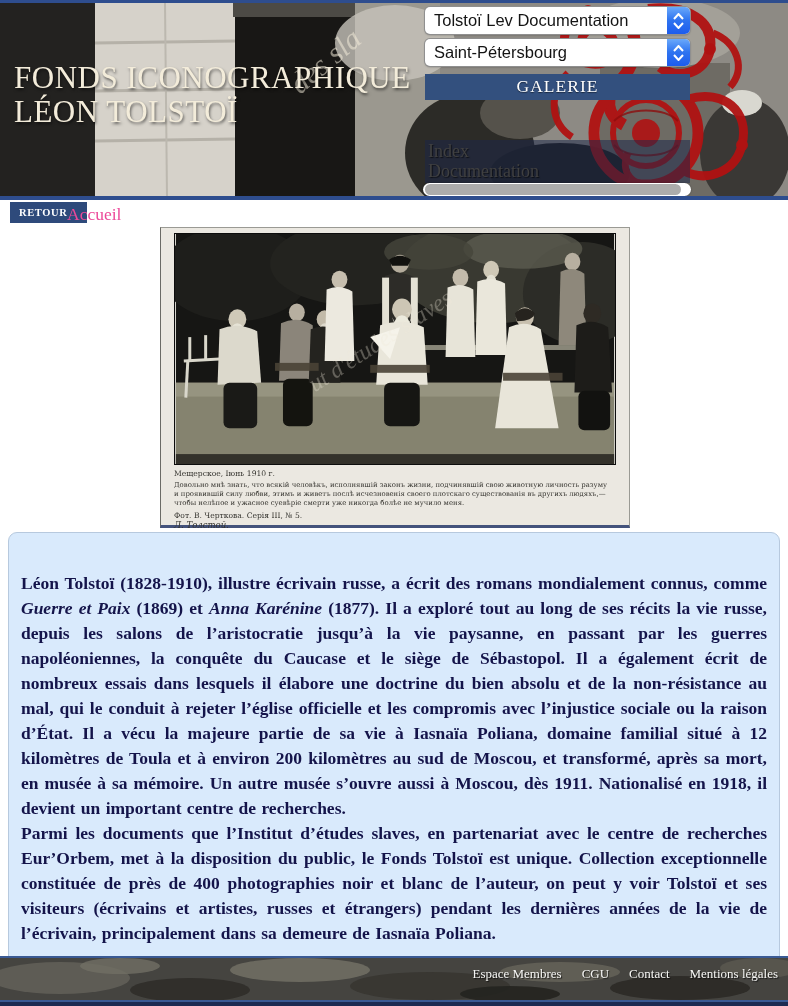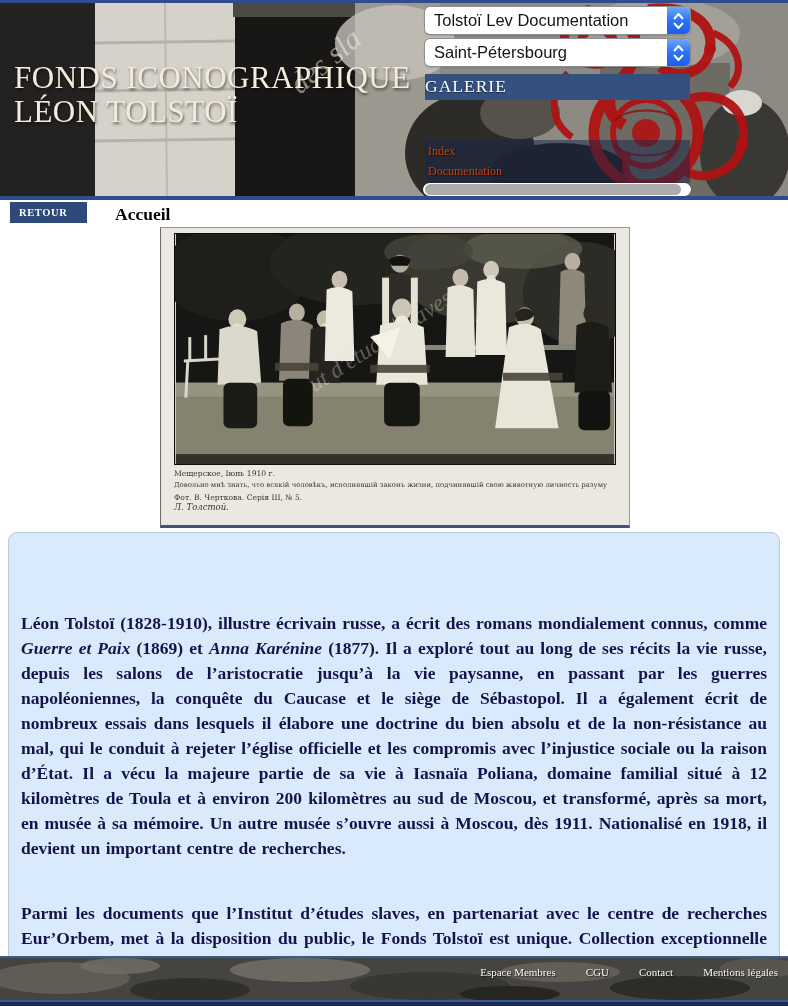--- a/index.html
+++ b/index.html
@@ -28,49 +28,49 @@
     display:flex; align-items:center; padding-left:9px; cursor:default;
   }
   .mac-select .stepper {
     position:absolute; right:0; top:0; width:23px; height:27px;
     background:linear-gradient(#6aa9fb,#2f74f0 48%,#1d5ced);
     border-radius:0 5px 5px 0; display:flex; flex-direction:column;
     align-items:center; justify-content:center; gap:2px;
   }
   .galerie-btn {
     position:absolute; left:0; top:71px; width:265px; height:26px; background:#33507e;
-    color:#ffffff; font-size:17.5px; letter-spacing:1px; line-height:25px;
+    color:#ffffff; font-size:17.5px; letter-spacing:1px; text-align:center; line-height:25px;
     cursor:pointer; text-shadow:0 1px 1px rgba(0,0,0,.5);
   }
   .nav-band {
     position:absolute; left:0; top:137px; width:265px; height:43px;
     background:rgba(26,38,72,0.52); padding:1px 0 0 3px;
   }
-  .nav-band a { display:block; color:#c2410c; font-size:12px; line-height:20px;
+  .nav-band a { display:block; color:#404040; font-size:18px; line-height:20px;
     text-decoration:none; text-shadow:1px 1px 1px rgba(0,0,0,.6); cursor:pointer; }
   .hscrollbar {
     position:absolute; left:-2px; top:180px; width:268px; height:13px;
     background:#ffffff; border-radius:7px; box-shadow:0 0 2px rgba(0,0,0,.35);
   }
   .hscrollbar .thumb {
     position:absolute; left:2px; top:1px; width:256px; height:11px;
     background:#acacac; border-radius:6px;
   }
   .ornament { position:absolute; left:528px; top:0; }
   .header-bottom-line { position:absolute; left:0; top:196px; width:788px; height:4px; background:#2e4d8e; }
 
   
   .crumb-bar { position:absolute; left:0; top:200px; width:788px; height:27px; background:#ffffff; }
   .retour-btn {
     position:absolute; left:10px; top:2px; background:#2e4a7b; color:#ffffff;
     font-size:10.5px; font-weight:bold; letter-spacing:0.6px; padding:5px 20px 5px 9px;
     cursor:pointer;
   }
-  .accueil-link { position:absolute; left:67px; top:4px; color:#000000; font-size:17.5px;
-    font-weight:bold; text-decoration:none; cursor:pointer;margin-left:48px; }
+  .accueil-link { position:absolute; left:67px; top:4px; color:#ec4899; font-size:17.5px;
+    font-weight:normal; text-decoration:none; cursor:pointer; }
 
   
   .photo-card {
     position:absolute; left:160px; top:227px; width:470px; height:301px;
     background:#ebe8e1; border-left:1px solid #6b6b66; border-top:1px solid #9a9a94;
     border-right:1px solid #9a9a94; border-bottom:3px solid #44537c;
     padding:5px 13px 0 13px; cursor:pointer;
   }
   .photo-card svg.scene { display:block; border:1px solid #0d0d0d; }
   .cap { color:#34332e; font-family:"DejaVu Serif", serif; }
@@ -80,32 +80,32 @@
   .cap-sig { font-style:italic; font-size:8.5px; }
 
   
   .article-box {
     position:absolute; left:8px; top:532px; width:772px; height:474px;
     background:#d9eafc; border:1px solid #b7c9de; border-radius:9px 9px 0 0;
     padding:38px 12px 0 12px;
   }
   .article-box p {
     color:#14144a; font-size:17.5px; line-height:25px; font-weight:bold;
-    text-align:justify; word-spacing:1px;margin-top:40px;
+    text-align:justify; word-spacing:1px;
   }
   .article-box p.gap { margin-top:25px; }
   .article-box p.stretch { text-align-last:justify; }
 
   
   .footer { position:absolute; left:0; top:956px; width:788px; height:50px; }
   .footer .f-top-line { position:absolute; left:0; top:0; width:788px; height:2px; background:#3a5a94; }
   .footer svg.fbg { position:absolute; left:0; top:2px; }
   .footer .f-links {
     position:absolute; left:0; top:10px; width:778px; display:flex; justify-content:flex-end;
-    gap:30px; color:#f6f6f4; font-size:11px; text-shadow:1px 1px 1px rgba(0,0,0,.7);
+    gap:20px; color:#f6f6f4; font-size:13px; text-shadow:1px 1px 1px rgba(0,0,0,.7);
   }
   .footer .f-links a { color:#f6f6f4; text-decoration:none; cursor:pointer; }
   .footer .f-mid-line { position:absolute; left:0; top:44px; width:788px; height:2px; background:#3a5a94; }
   .footer .f-bottom { position:absolute; left:0; top:46px; width:788px; height:4px; background:#1c2b52; }
 </style>
 </head>
 <body>
 
 <div id="page">
 
@@ -285,20 +285,22 @@
       </g>
 
       <text x="140" y="160" transform="rotate(-33 140 160)" font-family="Liberation Serif, serif" font-size="24" font-style="italic" fill="rgba(238,233,218,0.32)">ut d'études slaves</text>
     </svg>
 
     <div class="cap cap-row1">
       <span>Мещерское, Іюнь 1910 г.</span>
     </div>
     <div class="cap cap-quote">
       <div>Довольно мнѣ знать, что всякій человѣкъ, исполнявшій законъ жизни, подчинявшій свою животную личность разуму</div>
+      <div>и проявившій силу любви, этимъ и живетъ послѣ исчезновенія своего плотскаго существованія въ другихъ людяхъ,—</div>
+      <div>чтобы нелѣпое и ужасное суевѣріе смерти уже никогда болѣе не мучило меня.</div>
     </div>
     <div class="cap cap-row2">
       <span>Фот. В. Черткова. Серія III, № 5.</span>
       <span class="cap-sig">Л. Толстой.</span>
     </div>
   </div>
 
   <div class="article-box">
     <p><span>Léon Tolstoï (1828-1910), illustre écrivain russe, a écrit des romans mondialement connus, comme </span><span style="font-style: italic;">Guerre et Paix</span><span> (1869) et </span><span style="font-style: italic;">Anna Karénine</span><span> (1877). Il a exploré tout au long de ses récits la vie russe, depuis les salons de l’aristocratie jusqu’à la vie paysanne, en passant par les guerres napoléoniennes, la conquête du Caucase et le siège de Sébastopol. Il a également écrit de nombreux essais dans lesquels il élabore une doctrine du bien absolu et de la non-résistance au mal, qui le conduit à rejeter l’église officielle et les compromis avec l’injustice sociale ou la raison d’État. Il a vécu la majeure partie de sa vie à Iasnaïa Poliana, domaine familial situé à 12 kilomètres de Toula et à environ 200 kilomètres au sud de Moscou, et transformé, après sa mort, en musée à sa mémoire. Un autre musée s’ouvre aussi à Moscou, dès 1911. Nationalisé en 1918, il devient un important centre de recherches.</span></p>
     <p>Parmi les documents que l’Institut d’études slaves, en partenariat avec le centre de recherches Eur’Orbem, met à la disposition du public, le Fonds Tolstoï est unique. Collection exceptionnelle constituée de près de 400 photographies noir et blanc de l’auteur, on peut y voir Tolstoï et ses visiteurs (écrivains et artistes, russes et étrangers) pendant les dernières années de la vie de l’écrivain, principalement dans sa demeure de Iasnaïa Poliana.</p>

